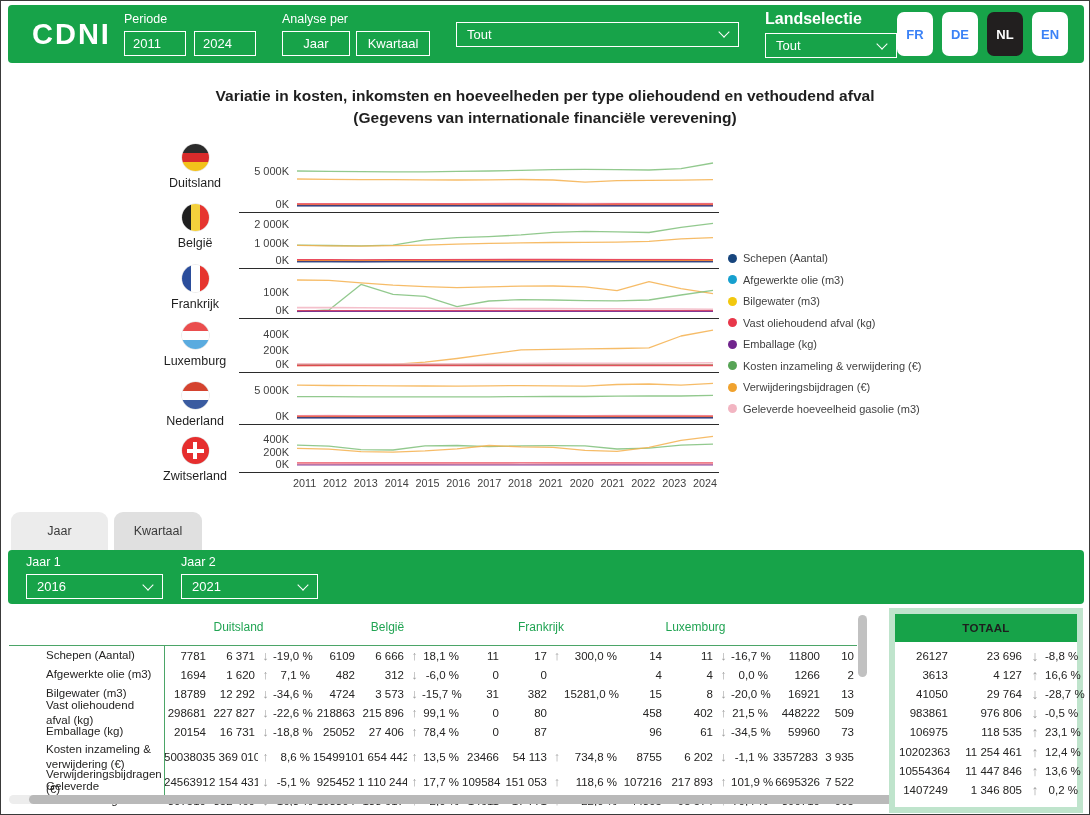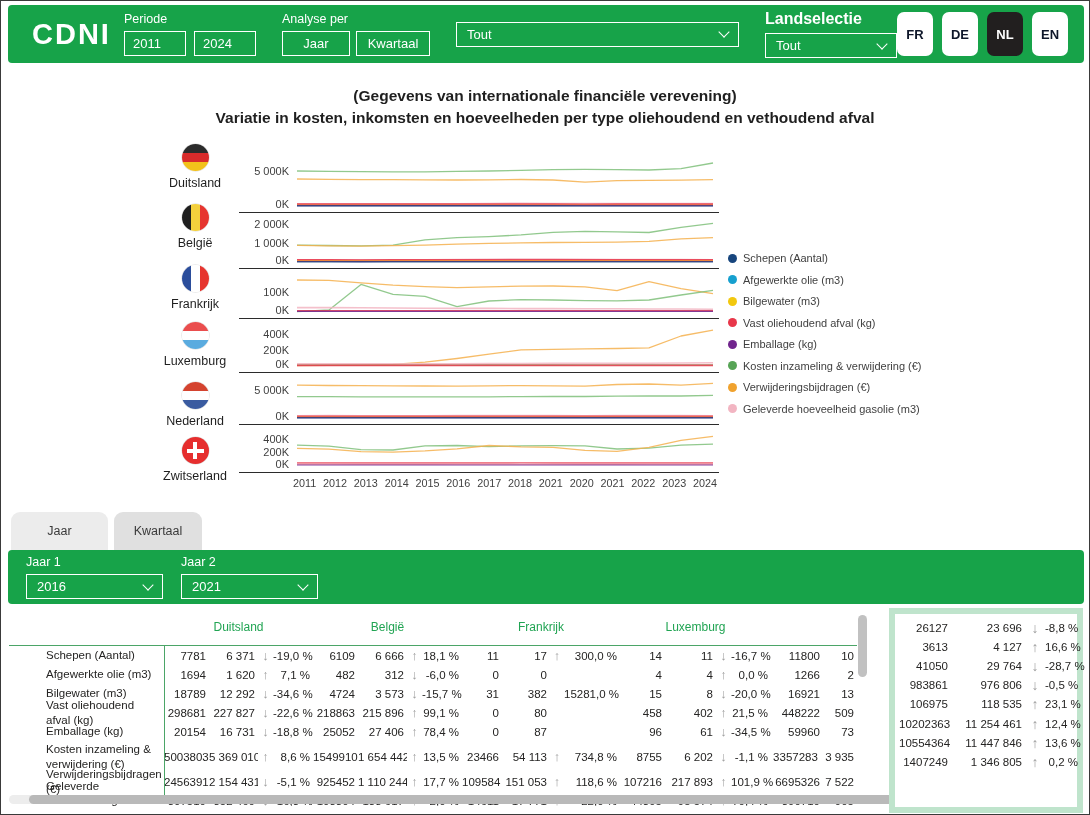--- a/index.html
+++ b/index.html
@@ -13,21 +13,21 @@
   .fgroup { display:flex; flex-direction:column; justify-content:center; }
   .fgroup .flabel { font-size:12.5px; margin-bottom:5px; }
   .fgroup .flabel.bold { font-weight:bold; font-size:16px; }
   .inrow { display:flex; gap:8px; }
   .winput, .wbtn, .wselect { border:1px solid #fff; background:transparent; color:#fff; font-size:13px; height:25px; font-family:inherit; }
   .winput { width:62px; padding:0 8px; }
   .wbtn { padding:0 14px; text-align:center; line-height:23px; cursor:pointer; }
   .wselect { display:flex; align-items:center; justify-content:space-between; padding:0 10px; cursor:pointer; }
   .chev { width:8px; height:8px; border-right:1.4px solid #fff; border-bottom:1.4px solid #fff; transform:rotate(45deg); margin-top:-4px; flex:none; }
   .langs { display:flex; gap:9px; margin-left:auto; margin-right:16px; }
-  .langbtn { width:36px; height:44px; background:#fff; color:#0f172a; border-radius:7px; font-size:13px; font-weight:600; display:flex; align-items:center; justify-content:center; cursor:pointer; }
+  .langbtn { width:36px; height:44px; background:#fff; color:#3b82f6; border-radius:7px; font-size:13px; font-weight:600; display:flex; align-items:center; justify-content:center; cursor:pointer; }
   .langbtn.active { background:#221f1f; color:#fff; }
 
   
   .title { position:absolute; top:84px; left:0; width:100%; text-align:center; font-size:15.5px; font-weight:bold; color:#1f1f1f; line-height:1.45; }
 
   
   .country-block { position:absolute; left:148px; width:92px; display:flex; flex-direction:column; align-items:center; }
   .flag { width:27px; height:27px; border-radius:50%; overflow:hidden; position:relative; box-shadow:0 0 0 0.5px rgba(0,0,0,.15); }
   .flag-de { background:linear-gradient(#2b2b2b 33%, #d82b2b 33% 66%, #f2c11b 66%); }
   .flag-be { background:linear-gradient(90deg, #1f1f1f 33%, #f4d03c 33% 66%, #e6352f 66%); }
@@ -119,22 +119,22 @@
     </div>
     <div class="langs" id="langs">
         <div class="langbtn">FR</div>
         <div class="langbtn">DE</div>
         <div class="langbtn active">NL</div>
         <div class="langbtn">EN</div>
       </div>
   </div>
 
   <div class="title">
+    <div>Variatie in kosten, inkomsten en hoeveelheden per type oliehoudend en vethoudend afval</div>
     <div>(Gegevens van internationale financiële verevening)</div>
-    <div>Variatie in kosten, inkomsten en hoeveelheden per type oliehoudend en vethoudend afval</div>
   </div>
 
   <div id="flags-col">
       <div class="country-block" style="top: 143px;">
         <div class="flag flag-de"></div>
         <div class="country-name">Duitsland</div>
       </div>
       <div class="country-block" style="top: 203px;">
         <div class="flag flag-be"></div>
         <div class="country-name">België</div>
@@ -484,20 +484,21 @@
       </div>
   </div>
   <div class="vscroll">
       <div class="thumb"></div>
     </div>
   <div class="hscroll">
       <div class="thumb"></div>
     </div>
 
   <div class="totaal">
+    <div class="totaal-header">TOTAAL</div>
     <div class="totaal-body" id="totaal-body">
         <div class="totaal-row">
           <div class="num" style="width: 52px;">26127</div>
           <div class="num" style="width: 74px;">23 696</div>
           <div class="arrowcell" style="width: 20px; font-size: 14px;">↓</div>
           <div class="pct" style="width: 36px;">-8,8 %</div>
         </div>
         <div class="totaal-row">
           <div class="num" style="width: 52px;">3613</div>
           <div class="num" style="width: 74px;">4 127</div>

